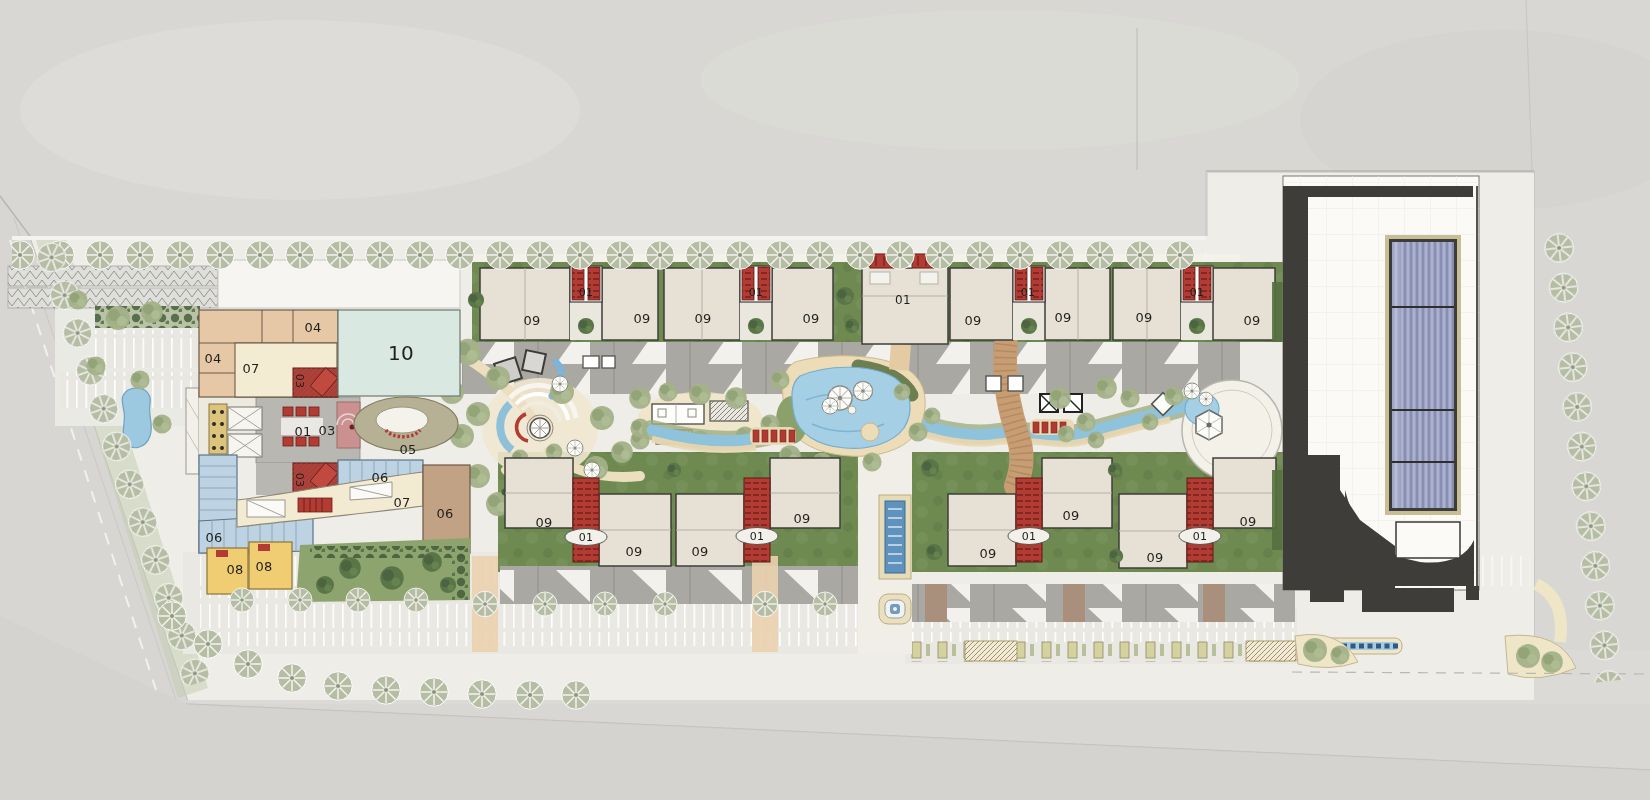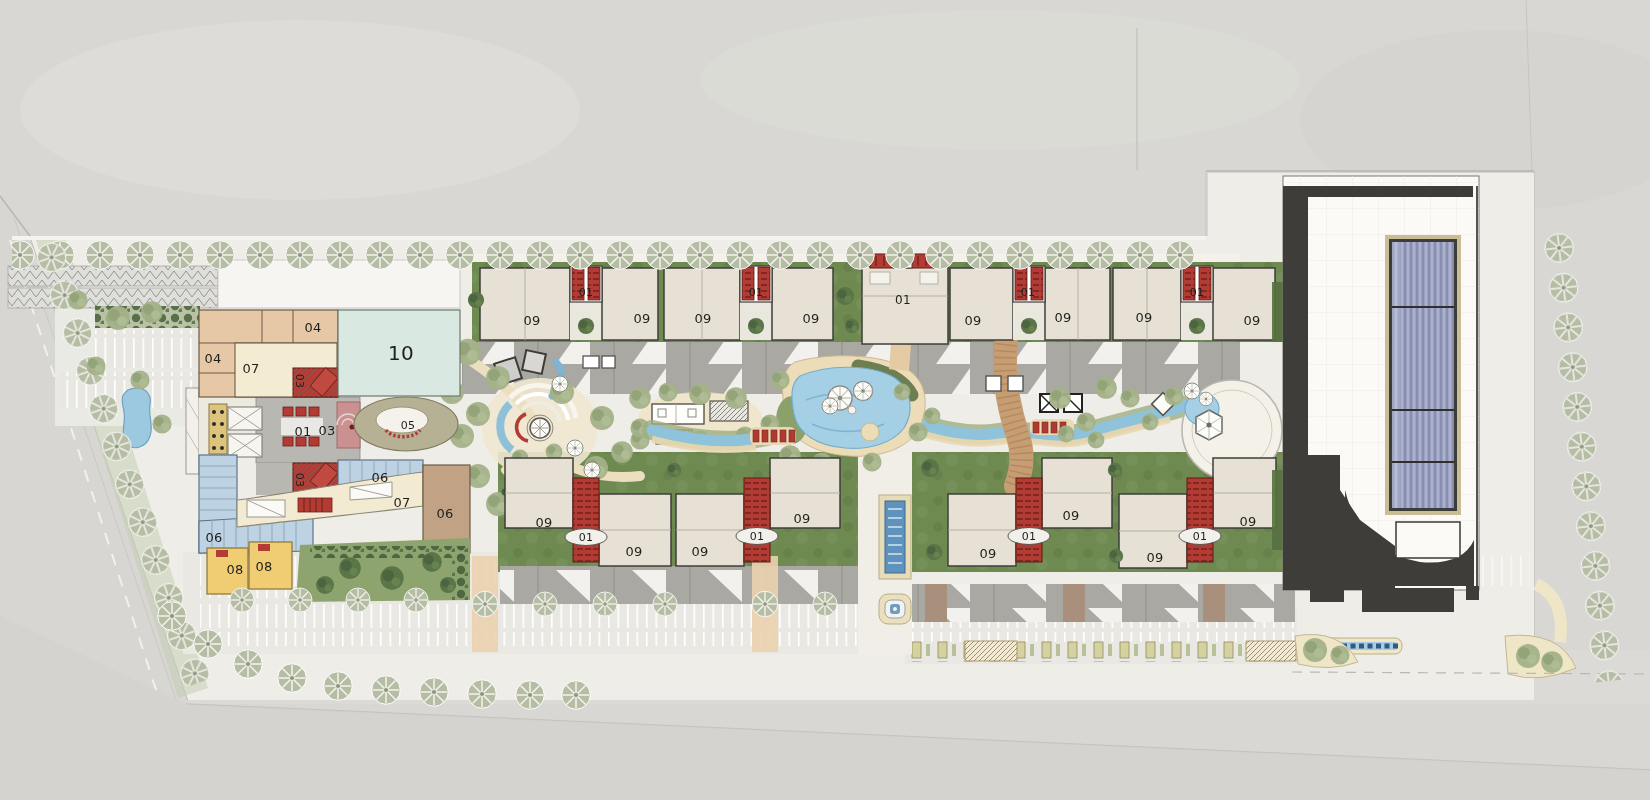--- a/index.html
+++ b/index.html
@@ -656,21 +656,21 @@
 </svg>
 
 <div id="labels-layer">
       <span class="label" style="left: 313px; top: 327px; font-size: 13px; transform: translate(-50%, -50%);">04</span>
       <span class="label" style="left: 213px; top: 358px; font-size: 13px; transform: translate(-50%, -50%);">04</span>
       <span class="label" style="left: 251px; top: 368px; font-size: 13px; transform: translate(-50%, -50%);">07</span>
       <span class="label" style="left: 299px; top: 381px; font-size: 11px; transform: translate(-50%, -50%) rotate(90deg);">03</span>
       <span class="label" style="left: 401px; top: 353px; font-size: 20px; transform: translate(-50%, -50%);">10</span>
       <span class="label" style="left: 303px; top: 431px; font-size: 13px; transform: translate(-50%, -50%);">01</span>
       <span class="label" style="left: 327px; top: 430px; font-size: 13px; transform: translate(-50%, -50%);">03</span>
-      <span class="label" style="left: 408px; top: 425px; font-size: 11px; transform: translate(-50%, -50%);">05</span>
+      <span class="label" style="left: 408px; top: 449px; font-size: 13px; transform: translate(-50%, -50%);">05</span>
       <span class="label" style="left: 380px; top: 477px; font-size: 13px; transform: translate(-50%, -50%);">06</span>
       <span class="label" style="left: 402px; top: 502px; font-size: 13px; transform: translate(-50%, -50%);">07</span>
       <span class="label" style="left: 445px; top: 513px; font-size: 13px; transform: translate(-50%, -50%);">06</span>
       <span class="label" style="left: 214px; top: 537px; font-size: 13px; transform: translate(-50%, -50%);">06</span>
       <span class="label" style="left: 235px; top: 569px; font-size: 13px; transform: translate(-50%, -50%);">08</span>
       <span class="label" style="left: 264px; top: 566px; font-size: 13px; transform: translate(-50%, -50%);">08</span>
       <span class="label" style="left: 299px; top: 480px; font-size: 11px; transform: translate(-50%, -50%) rotate(90deg);">03</span>
       <span class="label" style="left: 532px; top: 320px; font-size: 13px; transform: translate(-50%, -50%);">09</span>
       <span class="label" style="left: 586px; top: 292px; font-size: 11px; transform: translate(-50%, -50%);">01</span>
       <span class="label" style="left: 642px; top: 318px; font-size: 13px; transform: translate(-50%, -50%);">09</span>

